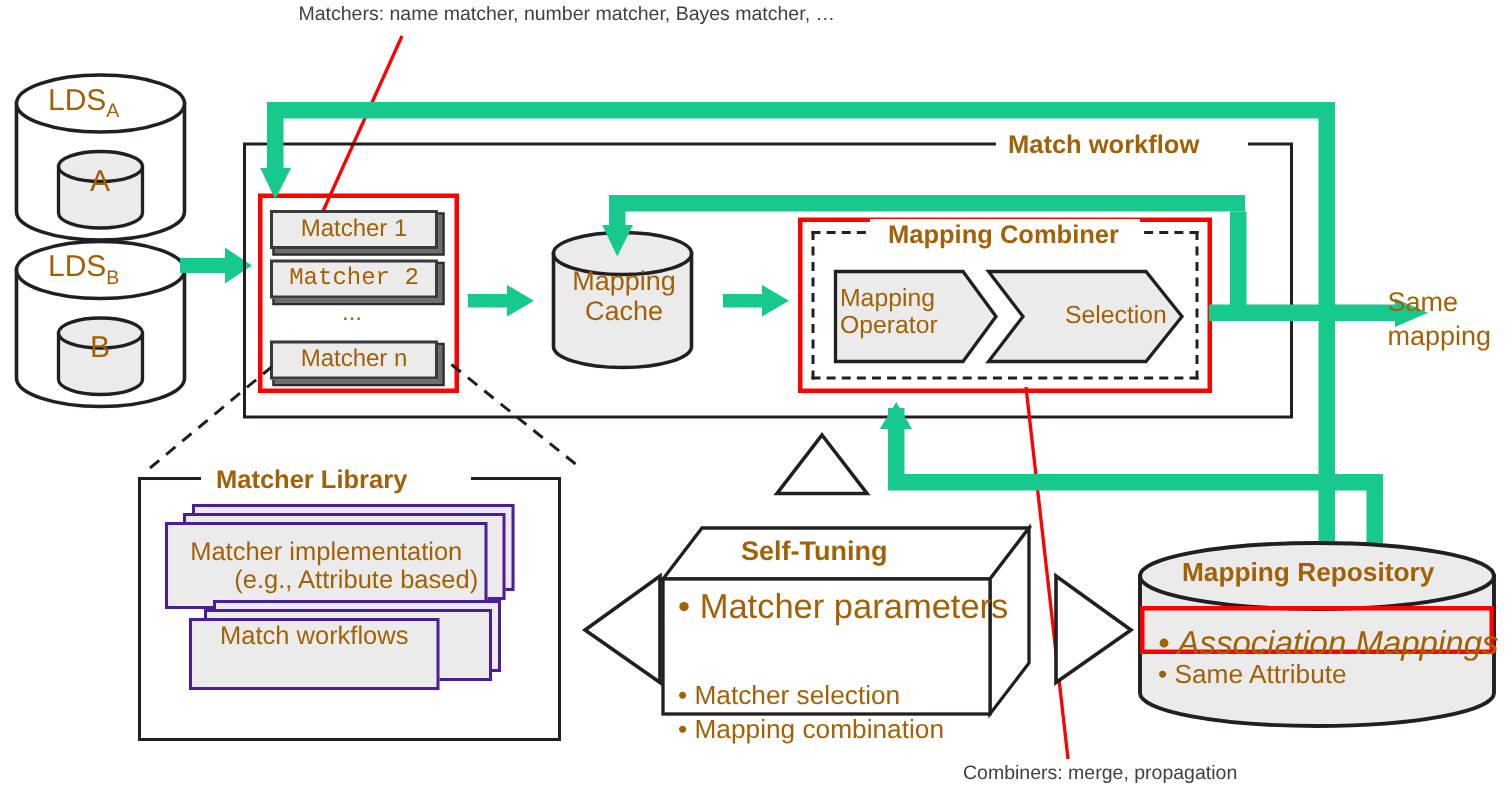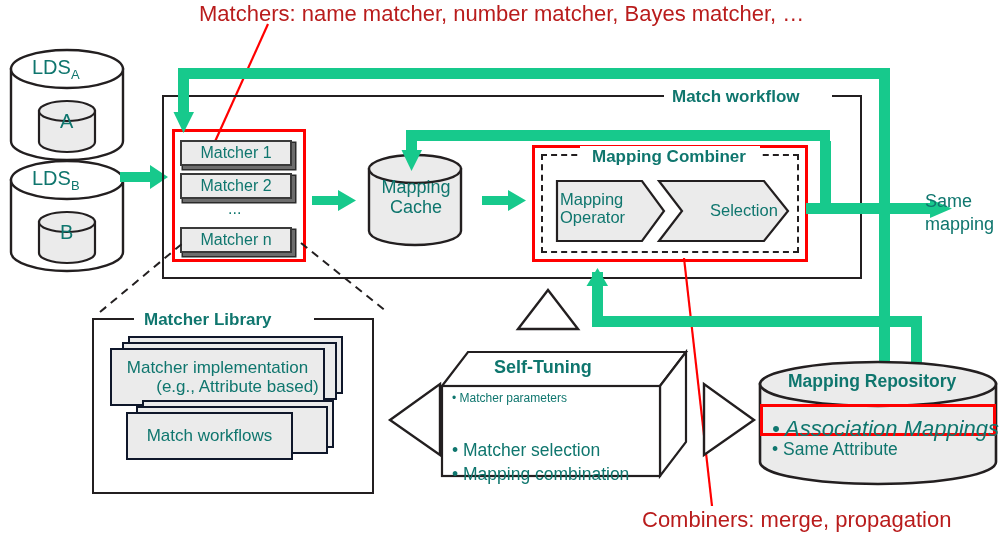--- a/index.html
+++ b/index.html
@@ -8,51 +8,51 @@
     background: #ffffff;
     font-family: "Liberation Sans", sans-serif;
     overflow: hidden;
   }
   #stage { position: relative; width: 1008px; height: 540px; }
 
   .abs { position: absolute; }
 
   
   .ann {
-    color: #b91c1c;
-    font-size: 22px;
+    color: #404040;
+    font-size: 13px;
     font-family: "Liberation Sans", sans-serif;
     white-space: nowrap;
     line-height: 1.1;
   }
 
   
   .lbl {
     font-family: "Liberation Sans", sans-serif;
-    color: #0f766e;
+    color: #a16207;
     white-space: nowrap;
     line-height: 1.12;
   }
   .bold { font-weight: bold; }
 
   
   .rect { border: 2px solid #231f20; background: transparent; }
   .redrect { border: 3px solid #ff0000; background: transparent; }
 
   .shadowbox {
     background: #ebebeb;
     border: 2px solid #3a3a3a;
     box-shadow: 3px 3px 0 0 #6d6d6d, 3px 3px 0 1.5px #2b2b2b;
     display: flex; align-items: center; justify-content: center;
   }
 
   .card {
     background: #ebebeb;
-    border: 2px solid #0f172a;
-    display: flex; align-items: center; justify-content: center;
+    border: 2px solid #4c1d95;
+    display: flex; justify-content: center;
     text-align: center;
   }
 
   svg { display: block; overflow: visible; }
   .grn { fill: #17c98c; }
 </style>
 </head>
 <body>
 
 <div id="stage">
@@ -95,21 +95,21 @@
 
   <div class="abs" style="left:664px; top:87px; width:168px; height:18px; background:#ffffff;"></div>
   <div class="abs lbl bold" style="left:672px; top:87px; font-size:17px;">Match workflow</div>
 
   <div class="abs redrect" style="left:172px; top:129px; width:134px; height:133px;"></div>
 
   <div class="abs shadowbox" style="left:180px; top:140px; width:112px; height:26px;">
     <span class="lbl" style="font-size:16px;">Matcher 1</span>
   </div>
   <div class="abs shadowbox" style="left:180px; top:173px; width:112px; height:26px;">
-    <span class="lbl" style="font-size:16px;">Matcher 2</span>
+    <span class="lbl" style="font-size:16px;font-family:Liberation Mono, monospace;">Matcher 2</span>
   </div>
   <div class="abs lbl" style="left:228px; top:200px; font-size:16px;">...</div>
   <div class="abs shadowbox" style="left:180px; top:227px; width:112px; height:26px;">
     <span class="lbl" style="font-size:16px;">Matcher n</span>
   </div>
 
   <svg class="abs" style="left:312px; top:190px; width:48px; height:26px;">
     <path d="M0 6 L26 6 L26 0 L44 10.5 L26 21 L26 15 L0 15 Z" class="grn"></path>
   </svg>
 
@@ -207,21 +207,21 @@
   <svg class="abs" style="left:440px; top:350px; width:248px; height:128px;">
 
     <path d="M2 36 L28 2 L246 2 L220 36 Z" fill="#ffffff" stroke="#231f20" stroke-width="2.2"></path>
 
     <path d="M220 36 L246 2 L246 92 L220 126 Z" fill="#ffffff" stroke="#231f20" stroke-width="2.2"></path>
 
     <rect x="2" y="36" width="218" height="90" fill="#ffffff" stroke="#231f20" stroke-width="2.2"></rect>
   </svg>
   <div class="abs lbl bold" style="left:494px; top:357px; font-size:18px;">Self-Tuning</div>
   <div class="abs" style="left:452px; top:392px; width:210px;">
-    <div class="lbl" style="font-size:12px; margin-bottom:19px;">• Matcher parameters</div>
+    <div class="lbl" style="font-size:23px; margin-bottom:19px;">• Matcher parameters</div>
     <div class="lbl" style="font-size:17.5px; margin-bottom:4px;margin-top:36px;">• Matcher selection</div>
     <div class="lbl" style="font-size:17.5px;">• Mapping combination</div>
   </div>
 
   <svg class="abs" style="left:700px; top:382px; width:56px; height:76px;">
     <path d="M4 2 L4 73 L54 38 Z" fill="#ffffff" stroke="#231f20" stroke-width="2.4"></path>
   </svg>
 
   <svg class="abs" style="left:756px; top:362px; width:244px; height:128px;">
     <path d="M4 22 L4 100 A118 22 0 0 0 240 100 L240 22 Z" fill="#ebebeb" stroke="#231f20" stroke-width="2.6"></path>

